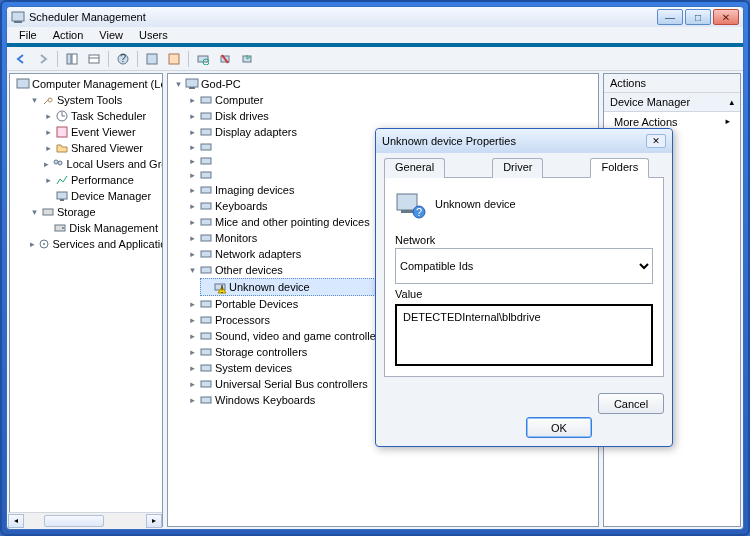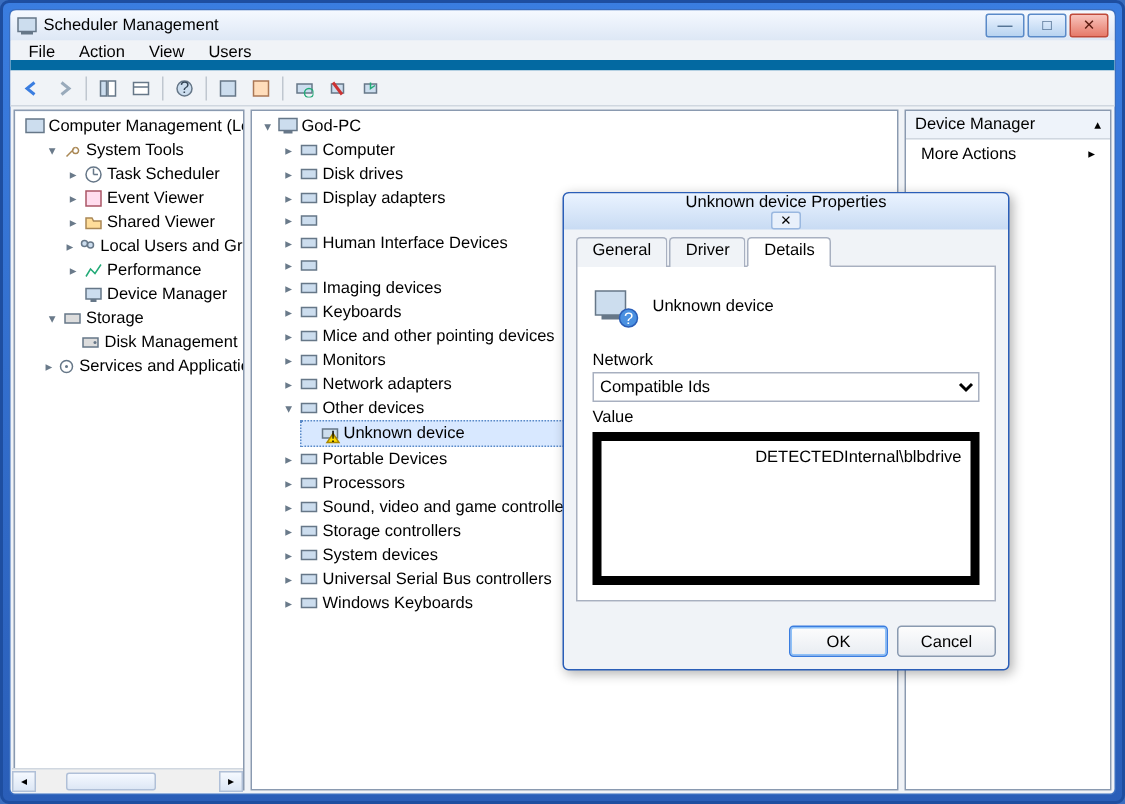--- a/index.html
+++ b/index.html
@@ -5,21 +5,21 @@
   * { box-sizing: border-box; margin: 0; padding: 0; font-family: "Segoe UI", Tahoma, sans-serif; font-size: 11px; }
   body { background: #3a6ec0; width: 750px; height: 536px; overflow: hidden; position: relative; }
   .outer-border { position:absolute; inset:0; border:2px solid #1e4ea0; border-radius:6px; background:linear-gradient(#3a7de0,#2a5eb8); padding:4px; }
   .window { background:#f0f3f7; border:1px solid #3a6ec0; border-radius:4px; height:100%; display:flex; flex-direction:column; }
   .titlebar { height:20px; display:flex; align-items:center; padding:0 4px; background:linear-gradient(#f5f9ff,#dde7f5); border-top-left-radius:4px; border-top-right-radius:4px; }
   .titlebar .icon { width:14px; height:14px; margin-right:4px; }
   .titlebar .title { flex:1; color:#000; }
   .winbtns { display:flex; gap:0; }
   .winbtn { width:26px; height:16px; background:linear-gradient(#eaf3ff,#b8d3f0); border:1px solid #5a8ac8; border-radius:2px; margin-left:2px; display:flex; align-items:center; justify-content:center; color:#25486f; font-size:10px; cursor:pointer; }
   .winbtn.close { background:linear-gradient(#f8c4bd,#e67a6a); border-color:#c04a3a; color:#5a1a10; }
-  .menubar { height:20px; display:flex; background:#f0f3f7; border-bottom:7px solid #0369a1; padding:0 4px; }
+  .menubar { height:20px; display:flex; background:#f0f3f7; border-bottom:4px solid #0369a1; padding:0 4px; }
   .menuitem { padding:2px 8px; cursor:default; }
   .toolbar { height:24px; display:flex; align-items:center; padding:0 4px; background:#f0f3f7; border-bottom:1px solid #d0d7e0; gap:2px; }
   .tbtn { width:20px; height:20px; border:1px solid transparent; display:flex; align-items:center; justify-content:center; cursor:pointer; }
   .tsep { width:1px; height:16px; background:#c0c7d0; margin:0 2px; }
   .body { flex:1; display:flex; min-height:0; }
   .pane { background:#fff; border:1px solid #8a9ab0; margin:2px; overflow:auto; }
   .pane.left { width:154px; }
   .pane.mid { flex:1; }
   .pane.right { width:138px; display:flex; flex-direction:column; }
   .actions-hdr { background:#f0f3f7; padding:3px 6px; border-bottom:1px solid #d0d7e0; font-weight:normal; }
@@ -31,36 +31,36 @@
   .tree .row { display:flex; align-items:center; gap:2px; padding:0 2px; cursor:default; }
   .tree .row.sel { background:#d8e8ff; border:1px dotted #5a8ac8; padding:0 1px; }
   .exp { width:9px; height:9px; display:inline-flex; align-items:center; justify-content:center; color:#6a7a8a; font-size:9px; cursor:pointer; }
   .nexp { width:9px; display:inline-block; }
   .ticon { width:14px; height:14px; display:inline-block; }
   .scrollbar-h { height:16px; background:#f0f0f0; border-top:1px solid #d0d7e0; display:flex; align-items:center; }
   .sb-btn { width:16px; height:14px; background:linear-gradient(#f5f9ff,#dde7f5); border:1px solid #b0c0d8; display:flex; align-items:center; justify-content:center; font-size:8px; }
   .sb-thumb { width:60px; height:12px; background:linear-gradient(#f5f9ff,#dde7f5); border:1px solid #b0c0d8; border-radius:2px; margin-left:20px; }
   
   .dialog { position:absolute; left:375px; top:128px; width:298px; height:319px; background:#f0f3f7; border:1px solid #2a5eb8; border-radius:4px; box-shadow:2px 2px 8px rgba(0,0,0,0.3); display:flex; flex-direction:column; }
-  .dlg-title { height:24px; background:linear-gradient(#eaf3ff,#c8dbf3); border-radius:4px 4px 0 0; display:flex; align-items:center; padding:0 6px; color:#000;flex-direction:column; }
+  .dlg-title { height:24px; background:linear-gradient(#eaf3ff,#c8dbf3); border-radius:4px 4px 0 0; display:flex; align-items:center; padding:0 6px; color:#000; }
   .dlg-close { width:20px; height:14px; background:#e8f0fb; border:1px solid #9ab8e0; border-radius:2px; display:flex; align-items:center; justify-content:center; font-size:9px; cursor:pointer; }
   .dlg-body { flex:1; padding:4px 8px 8px; display:flex; flex-direction:column; }
-  .tabs { display:flex; height:20px; }
+  .tabs { display:flex; height:20px;gap:46px; }
   .tab { padding:2px 10px; background:#f0f3f7; border:1px solid #a8b0c0; border-bottom:none; border-radius:3px 3px 0 0; margin-right:1px; cursor:pointer; position:relative; top:1px; }
   .tab.active { background:#fff; border-bottom:1px solid #fff; z-index:2; }
   .tabpage { flex:1; background:#fff; border:1px solid #a8b0c0; padding:10px; display:flex; flex-direction:column; }
   .dev-row { display:flex; align-items:center; gap:8px; margin-bottom:10px; }
   .dev-icon { width:32px; height:32px; }
   .lbl { margin:4px 0 2px; }
-  select.prop { width:100%; height:20px; border:1px solid #a8b0c0; background:#fff; }
-  .valuebox { flex:1; border:6px solid #000000; background:#fff; padding:4px; overflow:auto; margin-top:2px;text-align:right; }
+  select.prop { width:100%; height:36px; border:1px solid #a8b0c0; background:#fff; }
+  .valuebox { flex:1; border:2px solid #000000; background:#fff; padding:4px; overflow:auto; margin-top:2px; }
   .valuebox .vitem { padding:1px 2px; }
   .dlg-btns { display:flex; justify-content:flex-end; gap:6px; padding:8px; }
   .btn { width:66px; height:21px; background:linear-gradient(#fdfdfd,#e8ecf2); border:1px solid #8a9ab0; border-radius:3px; cursor:pointer; }
-  .btn.default { border:1px solid #3a7de0; box-shadow:inset 0 0 0 1px #8ec1f7; }
+  .btn.default { border:1px solid #3a7de0; box-shadow:inset 0 0 0 1px #8ec1f7;margin-top:24px; }
   
   svg { display:block; }
 </style>
 </head>
 <body>
 
 <div class="outer-border">
 <div class="window">
 
   <div class="titlebar">
@@ -355,21 +355,20 @@
                     </div>
                   </li>
                   <li>
                     <div class="row">
                       <span class="exp">▸</span>
                       <span class="ticon">
                         <svg width="14" height="14">
                           <rect x="2" y="4" width="10" height="6" fill="#cde" stroke="#678"></rect>
                         </svg>
                       </span>
-                      <span>Human Interface Devices</span>
                     </div>
                   </li>
                   <li>
                     <div class="row">
                       <span class="exp">▸</span>
                       <span class="ticon">
                         <svg width="14" height="14">
                           <rect x="2" y="4" width="10" height="6" fill="#cde" stroke="#678"></rect>
                         </svg>
                       </span>
@@ -531,20 +530,21 @@
                       <span>Windows Keyboards</span>
                     </div>
                   </li>
                 </ul>
           </li>
         </ul>
       </div>
     </div>
 
     <div class="pane right">
+      <div class="actions-hdr">Actions</div>
       <div class="actions-sub">
         <span>Device Manager</span>
         <span style="font-size:9px">▴</span>
       </div>
       <div class="actions-item">
         <span>More Actions</span>
         <span style="float:right;font-size:9px">▸</span>
       </div>
     </div>
 
@@ -554,21 +554,21 @@
 
 <div class="dialog">
   <div class="dlg-title">
     <span style="flex:1">Unknown device Properties</span>
     <div class="dlg-close">✕</div>
   </div>
   <div class="dlg-body">
     <div class="tabs">
       <div class="tab">General</div>
       <div class="tab">Driver</div>
-      <div class="tab active">Details</div>
+      <div class="tab active">Folders</div>
     </div>
     <div class="tabpage">
       <div class="dev-row">
         <span class="dev-icon">
           <svg width="32" height="32">
               <rect x="2" y="6" width="20" height="16" fill="#cde" stroke="#678"></rect>
               <rect x="6" y="22" width="12" height="3" fill="#678"></rect>
               <circle cx="24" cy="24" r="6" fill="#4a90e0" stroke="#2a5eb8"></circle>
               <text x="24" y="28" text-anchor="middle" font-size="9" fill="#fff">?</text>
             </svg>

